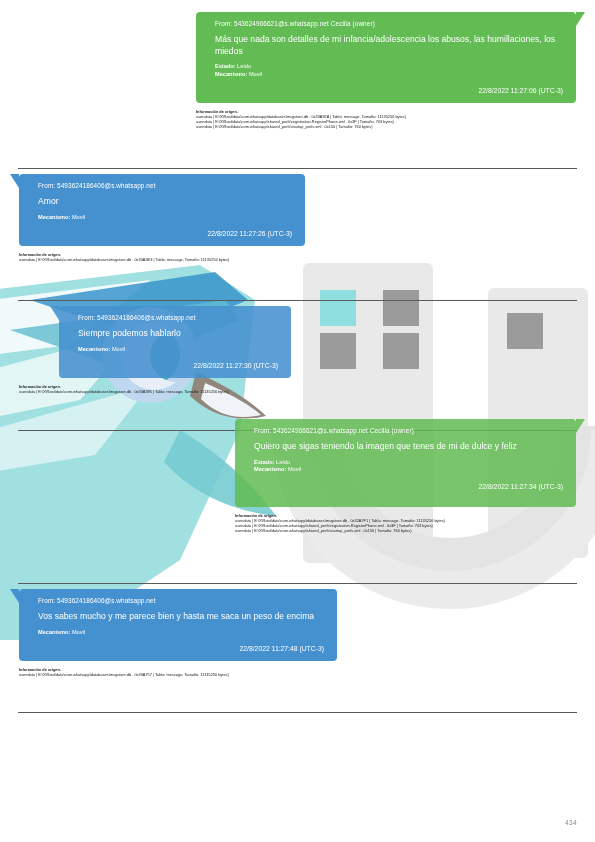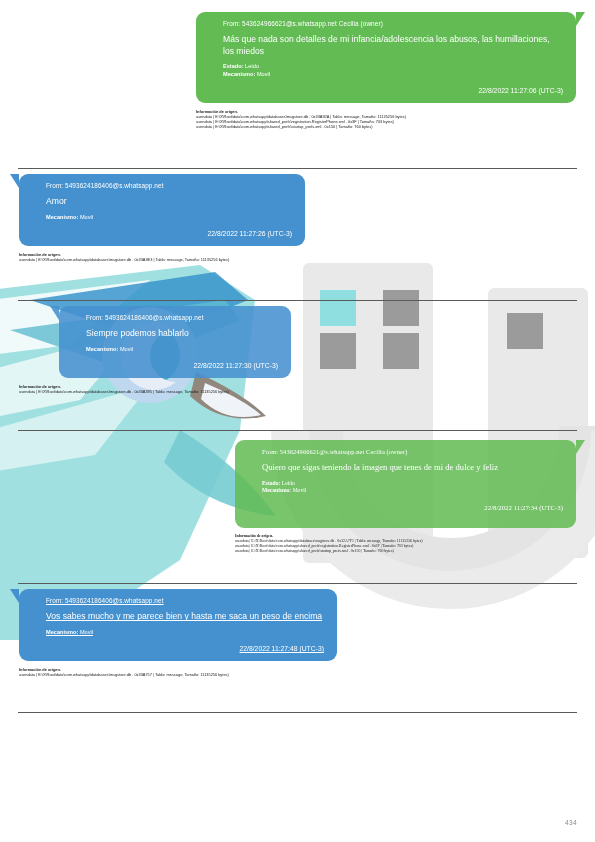--- a/index.html
+++ b/index.html
@@ -24,22 +24,22 @@
   #page{
     position:absolute;
     inset:0;
     z-index:2;
   }
 
   .msg-block{position:absolute;}
 
   .bubble{
     position:relative;
-    border-radius:9px;
-    padding:9px 13px 8px 27px;
+    border-radius:4px;
+    padding:9px 13px 8px 19px;
     color:#ffffff;
     box-sizing:border-box;
   }
   .bubble.green{background:#62bc53;}
   .bubble.blue{background:#4591cf;}
 
   
   .bubble.green.alpha{background:rgba(98,188,83,0.86);}
   .bubble.blue.alpha{background:rgba(69,145,207,0.88);}
 
@@ -197,21 +197,21 @@
       <div class="timestamp">22/8/2022 11:27:30 (UTC-3)</div>
     </div>
     <div class="origin">
       <span class="o-title">Información de origen.</span>
       <span class="o-row">usendata | E:\X\Root\data\com.whatsapp\databases\msgstore.db . 0x33A395 | Tabla: message, Tamaño: 11135256 bytes)</span>
     </div>
   </div>
 
   <div class="divider" style="left:18px;top:430px;width:559px;"></div>
 
-  <div class="msg-block" style="left:235px;top:440px;width:341px;font-family:Liberation Serif, serif;">
+  <div class="msg-block" style="left:235px;top:419px;width:341px;">
     <div class="bubble green alpha" style="min-height:88px;">
       <div class="from">From: 543624966621@s.whatsapp.net Cecilia (owner)</div>
       <div class="body-text">Quiero que sigas teniendo la imagen que tenes de mi de dulce y feliz</div>
       <div class="meta-line">
         <b>Estado:</b>
         <span>Leído</span>
       </div>
       <div class="meta-line">
         <b>Mecanismo:</b>
         <span>Movil</span>
@@ -222,21 +222,21 @@
       <span class="o-title">Información de origen.</span>
       <span class="o-row">usendata | E:\X\Root\data\com.whatsapp\databases\msgstore.db . 0x32A7F1 | Tabla: message, Tamaño: 11135256 bytes)</span>
       <span class="o-row">usendata | E:\X\Root\data\com.whatsapp\shared_prefs\registration.RegisterPhone.xml . 0x3F | Tamaño: 703 bytes)</span>
       <span class="o-row">usendata | E:\X\Root\data\com.whatsapp\shared_prefs\startup_prefs.xml . 0x150 | Tamaño: 760 bytes)</span>
     </div>
   </div>
 
   <div class="divider" style="left:18px;top:583px;width:559px;"></div>
 
   <div class="msg-block" style="left:19px;top:589px;width:318px;">
-    <div class="bubble blue" style="min-height:72px;text-decoration:underline;">
+    <div class="bubble blue" style="min-height:72px;">
       <div class="from">From: 5493624186406@s.whatsapp.net</div>
       <div class="body-text">Vos sabes mucho y me parece bien y hasta me saca un peso de encima</div>
       <div class="meta-line">
         <b>Mecanismo:</b>
         <span>Movil</span>
       </div>
       <div class="timestamp">22/8/2022 11:27:48 (UTC-3)</div>
     </div>
     <div class="origin">
       <span class="o-title">Información de origen.</span>

